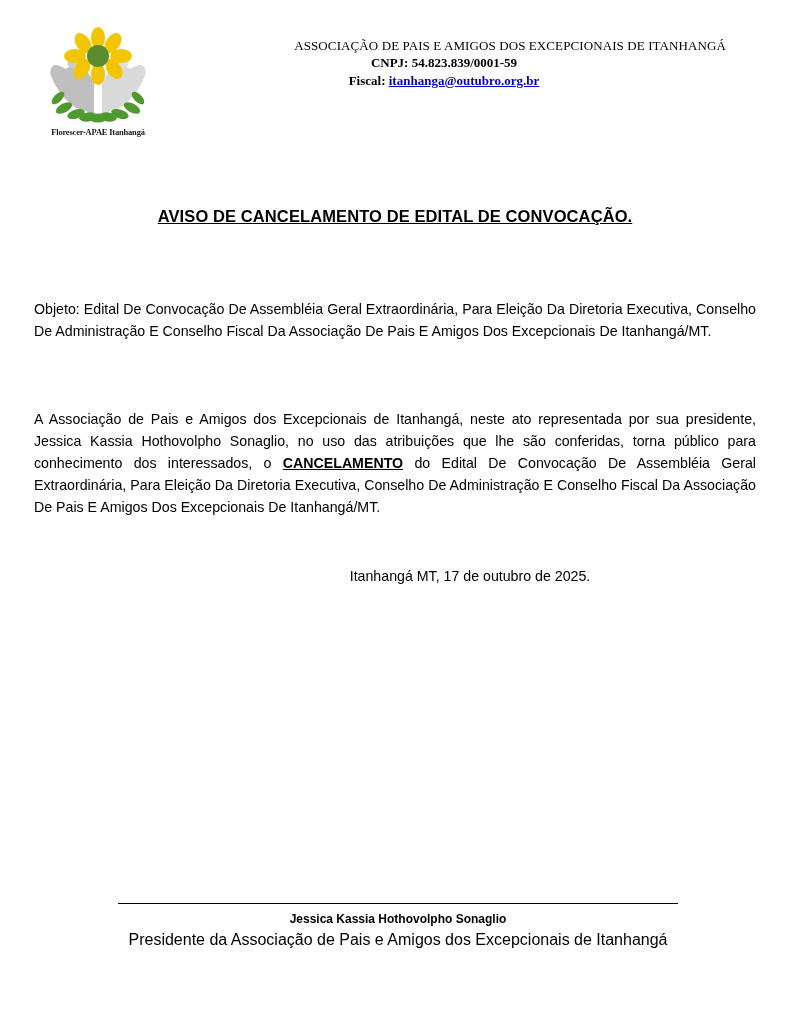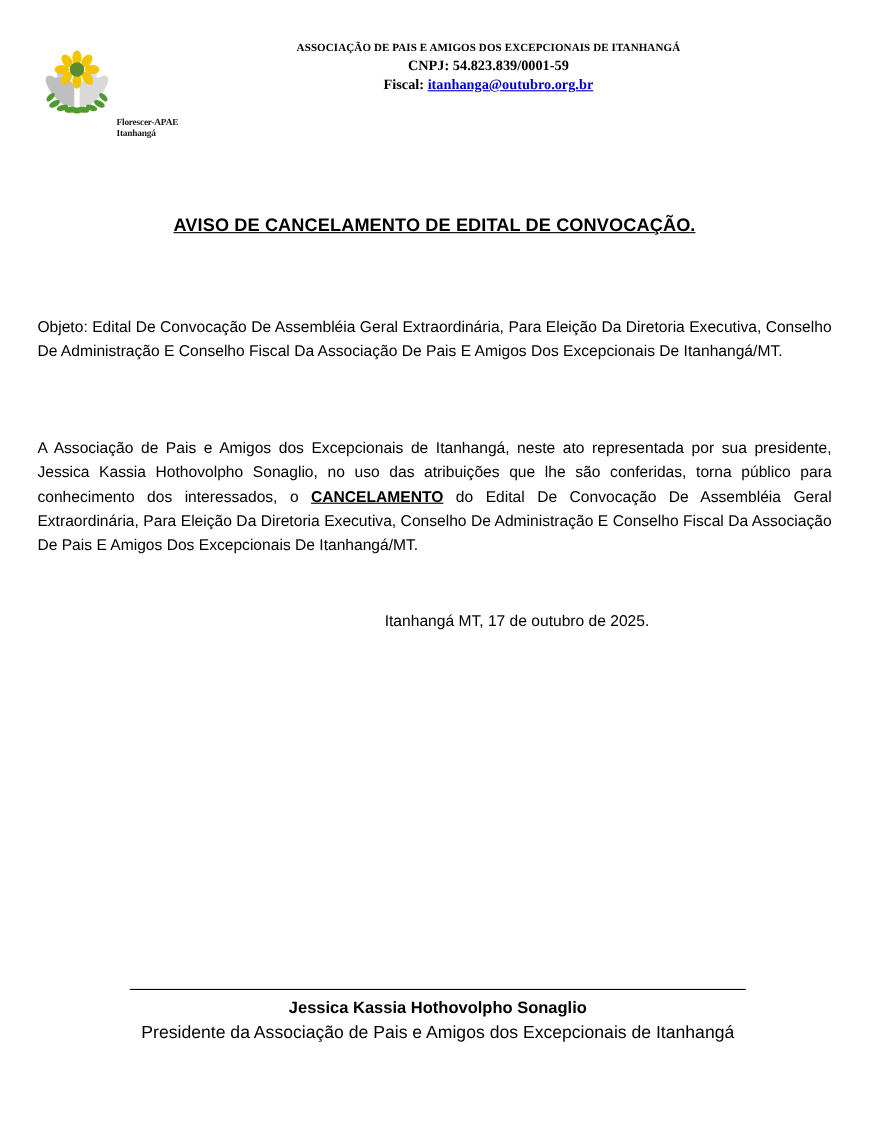--- a/index.html
+++ b/index.html
@@ -26,46 +26,47 @@
   
   .header {
     display: flex;
     align-items: flex-start;
     padding: 22px 40px 0 34px;
   }
   .logo-wrap {
     width: 128px;
     flex: 0 0 128px;
     display: flex;
-    flex-direction: row;
-    align-items: flex-end;
+    flex-direction: column;
+    align-items: center;
   }
   .logo-svg {
     display: block;
   }
   .logo-caption {
     font-family: "Liberation Serif", serif;
     font-size: 8.5px;
     font-weight: bold;
     color: #1a1a1a;
     margin-top: 1px;
     letter-spacing: -0.2px;
   }
   .header-text {
     flex: 1 1 auto;
     text-align: center;
     font-family: "Liberation Serif", serif;
     padding-top: 16px;
     padding-right: 30px;
   }
   .org-name {
-    font-size: 10px;
-    font-weight: bold;
+    font-size: 13px;
+    font-weight: normal;
     letter-spacing: 0.1px;
     line-height: 1.25;
+    text-align: right;
   }
   .org-addr {
     font-size: 13px;
     font-weight: bold;
     line-height: 1.35;
   }
   .org-cnpj {
     font-size: 13px;
     font-weight: bold;
     line-height: 1.35;
@@ -133,21 +134,21 @@
     bottom: 72px;
     text-align: center;
   }
   .sig-rule {
     width: 560px;
     margin: 0 auto 6px auto;
     border-top: 1px solid #000;
     height: 0;
   }
   .sig-name {
-    font-size: 15px;
+    font-size: 12px;
     font-weight: bold;
     line-height: 1.5;
   }
   .sig-role {
     font-size: 16px;
     font-weight: normal;
     line-height: 1.5;
   }
 </style>
 </head>

